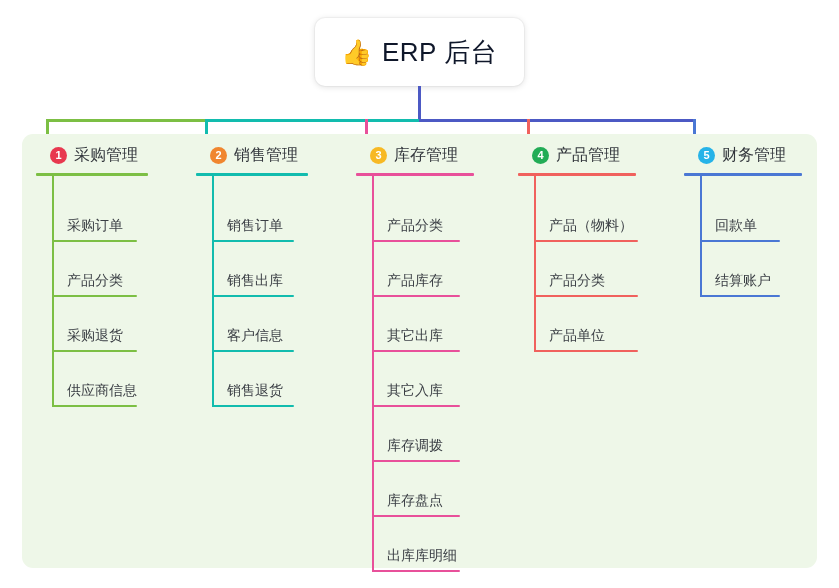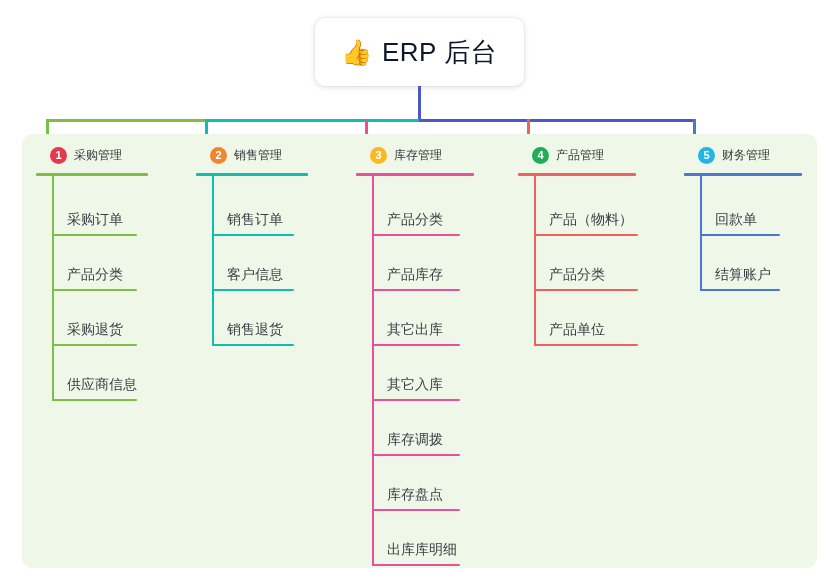--- a/index.html
+++ b/index.html
@@ -80,32 +80,32 @@
     height: 17px;
     border-radius: 50%;
     color: #ffffff;
     font-size: 11px;
     line-height: 17px;
     text-align: center;
     font-weight: bold;
     flex: 0 0 auto;
   }
   .col-title {
-    font-size: 12px;
+    font-size: 16px;
     color: #33373d;
     white-space: nowrap;
   }
   .col-header-rule {
     height: 3px;
     margin-top: 6px;
     border-radius: 1px;
   }
   .col-body {
     position: relative;
-    padding-top: 5px;
+    padding-top: 11px;
   }
   .trunk {
     position: absolute;
     left: 16px;
     top: 0;
     bottom: 0;
     width: 2px;
   }
   .leaf {
     position: relative;
@@ -183,20 +183,24 @@
         <span class="col-title">销售管理</span>
       </div>
       <div class="col-header-rule" style="width: 112px; background: rgb(18, 188, 174);"></div>
       <div class="col-body">
         <div class="trunk" style="background: rgb(18, 188, 174);"></div>
         <div class="leaf">
           <span class="leaf-label">销售订单</span>
           <div class="leaf-rule" style="width: 82px; background: rgb(18, 188, 174);"></div>
         </div>
         <div class="leaf">
+          <span class="leaf-label">销售出库</span>
+          <div class="leaf-rule" style="width: 82px; background: rgb(18, 188, 174);"></div>
+        </div>
+        <div class="leaf">
           <span class="leaf-label">客户信息</span>
           <div class="leaf-rule" style="width: 82px; background: rgb(18, 188, 174);"></div>
         </div>
         <div class="leaf">
           <span class="leaf-label">销售退货</span>
           <div class="leaf-rule" style="width: 82px; background: rgb(18, 188, 174);"></div>
         </div>
       </div>
     </div>
     <div class="column" style="left: 356px;">

